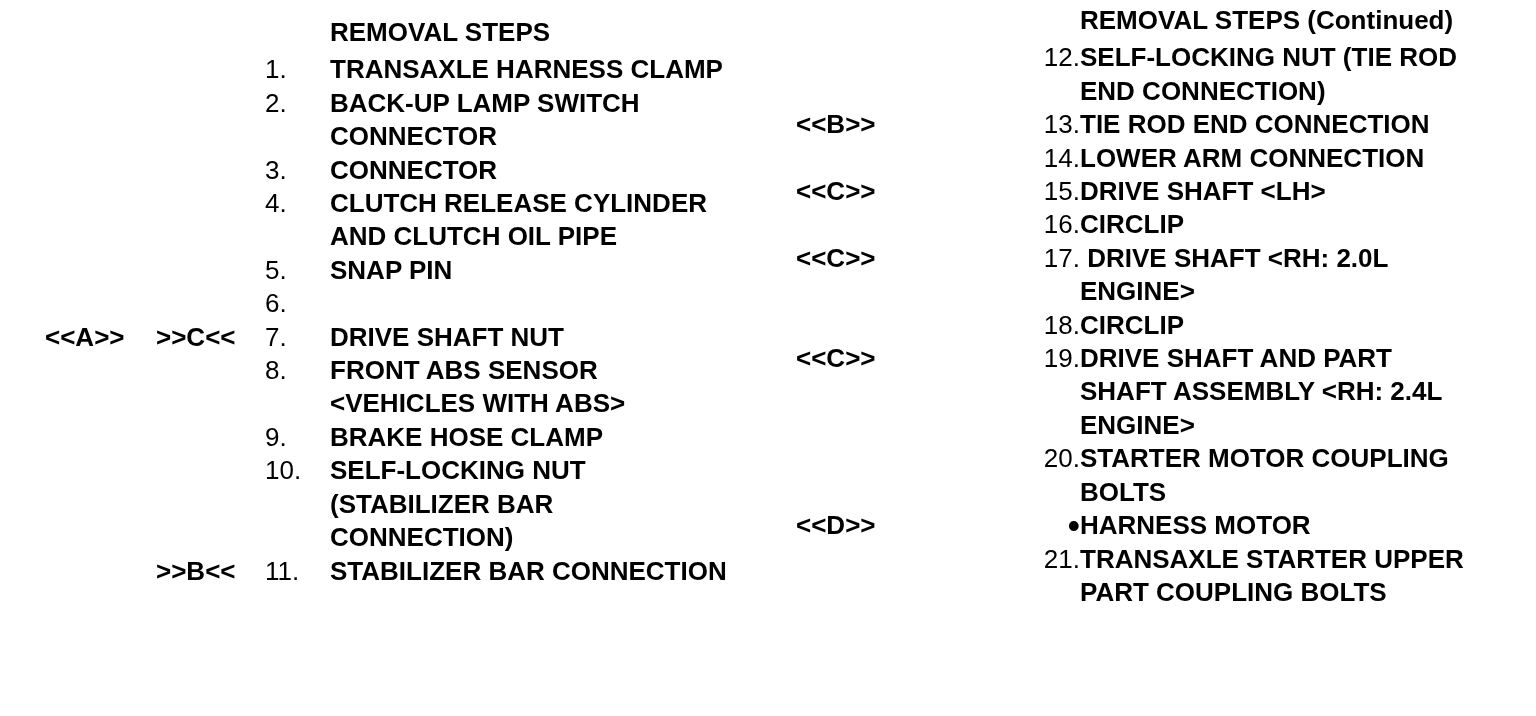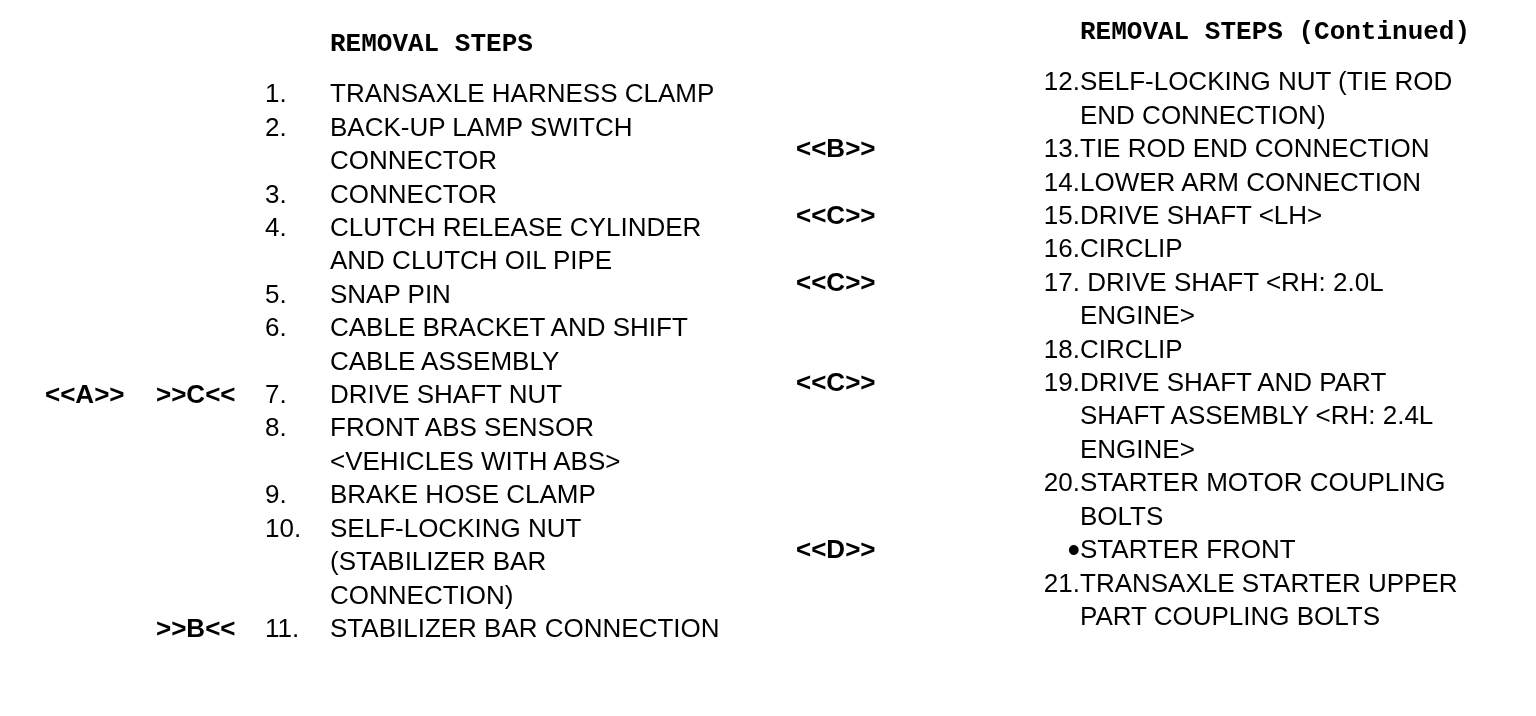--- a/index.html
+++ b/index.html
@@ -17,25 +17,24 @@
     font-size: 26px;
     line-height: 33.4px;
   }
   .col {
     position: absolute;
   }
   .col-left  { left: 265px; top: 12px; }
   .col-right { left: 1020px; top: 0; }
   .col-header {
     font-weight: bold;
-    margin: 16px;
+    margin: 4px;
     font-size: 26px;
     line-height: 33.4px;
     white-space: pre;
-    font-family: Liberation Mono, monospace;
   }
   .col-left  .col-header { margin-left: 65px; }
   .col-right .col-header { margin-left: 60px; }
   .steps {
     list-style: none;
     margin: 0;
     padding: 0;
   }
   .step-row {
     display: flex;
@@ -46,21 +45,21 @@
     flex: 0 0 65px;
     white-space: pre;
   }
   .col-right .num { flex: 0 0 60px; text-align: right; }
   .num.bullet {
     font-size: 36px;
     line-height: 33.4px;
     padding-left: 3px;
     box-sizing: border-box;
   }
-  .lines { flex: 1 1 auto; }
+  .lines { flex: 1 1 auto; font-weight: bold; }
   .line { white-space: pre; }
   .marker {
     position: absolute;
     top: 0;
     font-weight: bold;
     white-space: pre;
   }
   .marker-outer { left: -220px; }
   .marker-inner { left: -109px; }
   .marker-right { left: -224px; }
@@ -100,24 +99,20 @@
           </div>
         </li>
         <li class="step-row">
           <span class="num">5.</span>
           <div class="lines">
             <div class="line">SNAP PIN</div>
           </div>
         </li>
         <li class="step-row">
           <span class="num">6.</span>
-          <div class="lines">
-            <div class="line">CABLE BRACKET AND SHIFT</div>
-            <div class="line">CABLE ASSEMBLY</div>
-          </div>
         </li>
         <li class="step-row">
           <span class="marker marker-outer">&lt;&lt;A&gt;&gt;</span>
           <span class="marker marker-inner">&gt;&gt;C&lt;&lt;</span>
           <span class="num">7.</span>
           <div class="lines">
             <div class="line">DRIVE SHAFT NUT</div>
           </div>
         </li>
         <li class="step-row">
@@ -214,21 +209,21 @@
           <span class="num">20.</span>
           <div class="lines">
             <div class="line">STARTER MOTOR COUPLING</div>
             <div class="line">BOLTS</div>
           </div>
         </li>
         <li class="step-row">
           <span class="marker marker-right">&lt;&lt;D&gt;&gt;</span>
           <span class="num bullet">•</span>
           <div class="lines">
-            <div class="line">STARTER FRONT</div>
+            <div class="line">HARNESS MOTOR</div>
           </div>
         </li>
         <li class="step-row">
           <span class="num">21.</span>
           <div class="lines">
             <div class="line">TRANSAXLE STARTER UPPER</div>
             <div class="line">PART COUPLING BOLTS</div>
           </div>
         </li>
       </ol>

